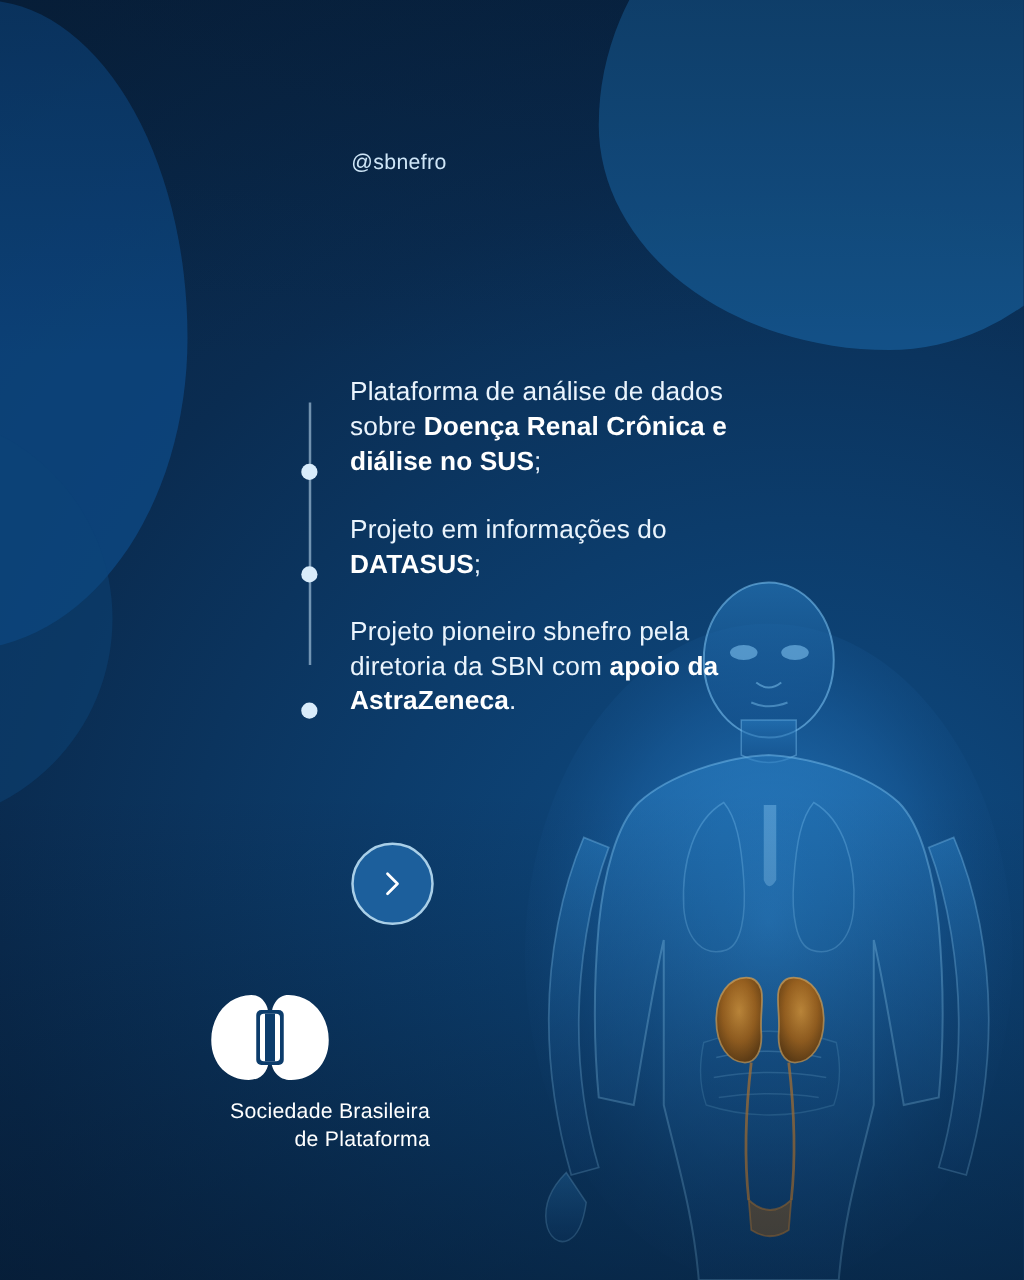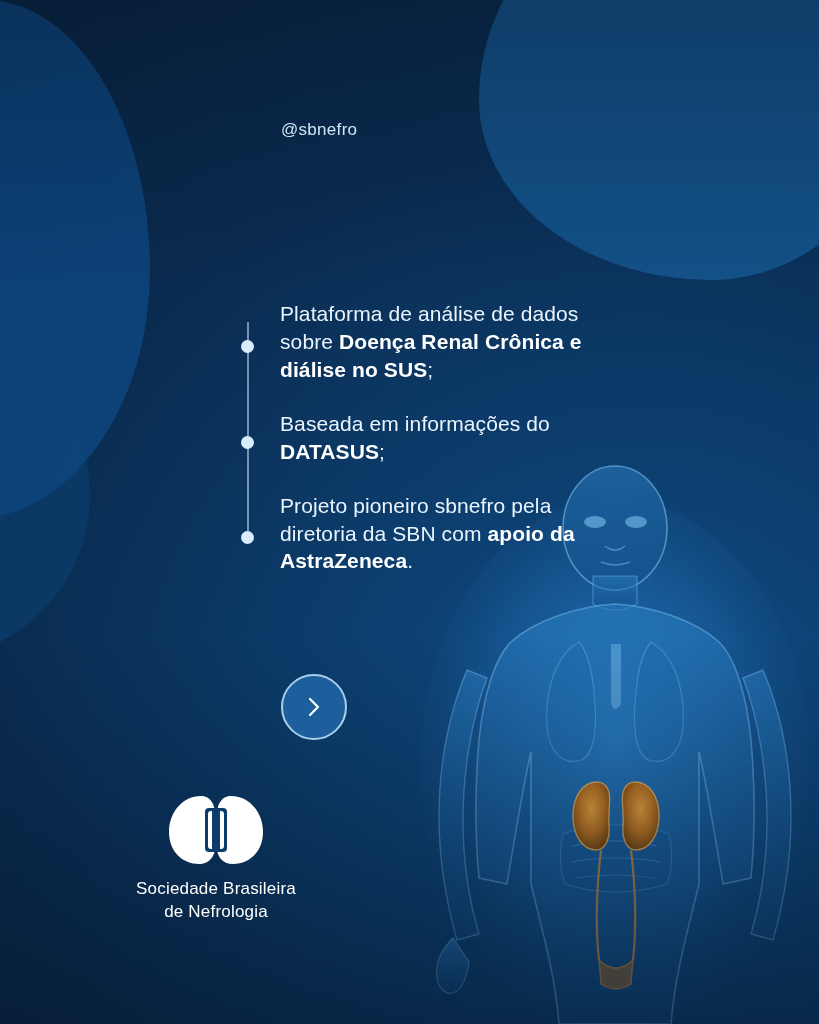--- a/index.html
+++ b/index.html
@@ -98,21 +98,21 @@
     position: absolute;
     left: 6px;
     top: 22px;
     width: 2px;
     height: 210px;
     background: rgba(200,228,248,0.55);
   }
   .bullet {
     position: relative;
     display: flex;
-    align-items: center;
+    align-items: flex-end;
     margin-bottom: 26px;
   }
   .dot {
     flex: 0 0 auto;
     width: 13px;
     height: 13px;
     border-radius: 50%;
     background: #d9ecfb;
     margin-top: 9px;
     margin-right: 26px;
@@ -146,21 +146,21 @@
     cursor: pointer;
   }
   .next-btn svg { display: block; }
 
   
   .logo-block {
     position: absolute;
     left: 88px;
     top: 792px;
     width: 256px;
-    text-align: center;
+    text-align: right;
   }
   .logo-mark {
     display: flex;
     justify-content: center;
     margin-bottom: 10px;
   }
   .logo-text {
     color: #ffffff;
     font-size: 17px;
     line-height: 1.35;
@@ -256,21 +256,21 @@
   <div class="bullets">
     <div class="bullet-line"></div>
 
     <div class="bullet">
       <span class="dot"></span>
       <span class="bullet-text"><span>Plataforma de análise de dados sobre </span><b>Doença Renal Crônica e diálise no SUS</b><span>;</span></span>
     </div>
 
     <div class="bullet">
       <span class="dot"></span>
-      <span class="bullet-text"><span>Baseada em informações do </span><b>DATASUS</b><span>;</span></span>
+      <span class="bullet-text"><span>Projeto em informações do </span><b>DATASUS</b><span>;</span></span>
     </div>
 
     <div class="bullet">
       <span class="dot"></span>
       <span class="bullet-text"><span>Projeto pioneiro sbnefro pela diretoria da SBN com </span><b>apoio da AstraZeneca</b><span>.</span></span>
     </div>
   </div>
 
   <div class="next-btn">
     <svg width="22" height="22" viewBox="0 0 22 22">
@@ -283,17 +283,17 @@
       <svg width="110" height="76" viewBox="0 0 110 76">
         <path d="M40 4 C22 4 8 20 8 40 C8 60 22 72 38 72 C50 72 56 62 54 48 C52 34 56 20 52 12 C49 6 45 4 40 4 Z" fill="#ffffff"></path>
         <path d="M70 4 C88 4 102 20 102 40 C102 60 88 72 72 72 C60 72 54 62 56 48 C58 34 54 20 58 12 C61 6 65 4 70 4 Z" fill="#ffffff"></path>
         <rect x="44" y="16" width="22" height="44" rx="4" fill="#0c3c6b"></rect>
         <rect x="47" y="19" width="16" height="38" rx="3" fill="#ffffff"></rect>
         <rect x="51" y="19" width="8" height="38" fill="#0c3c6b"></rect>
       </svg>
     </div>
     <div class="logo-text">
       <div>Sociedade Brasileira</div>
-      <div>de Nefrologia</div>
+      <div>de Plataforma</div>
     </div>
   </div>
 
 </div>
 
 </body></html>

